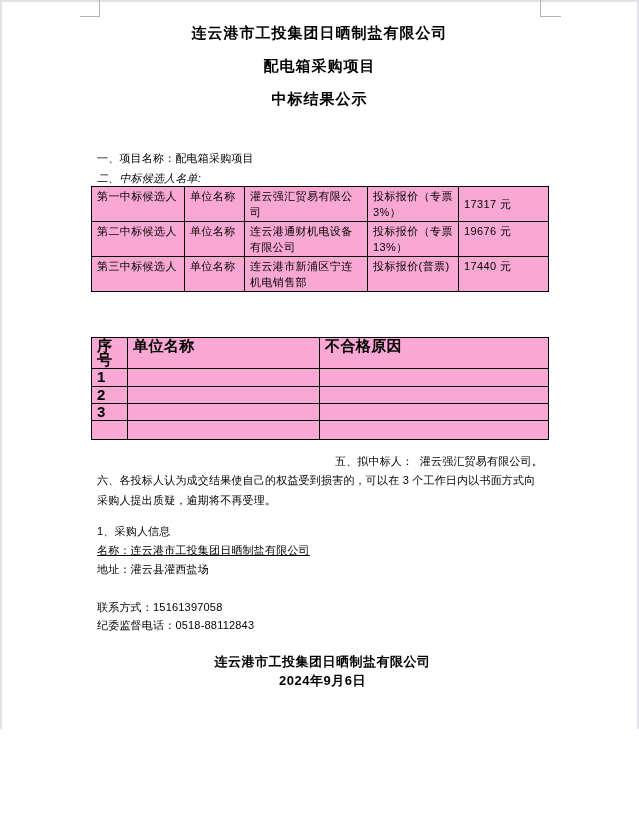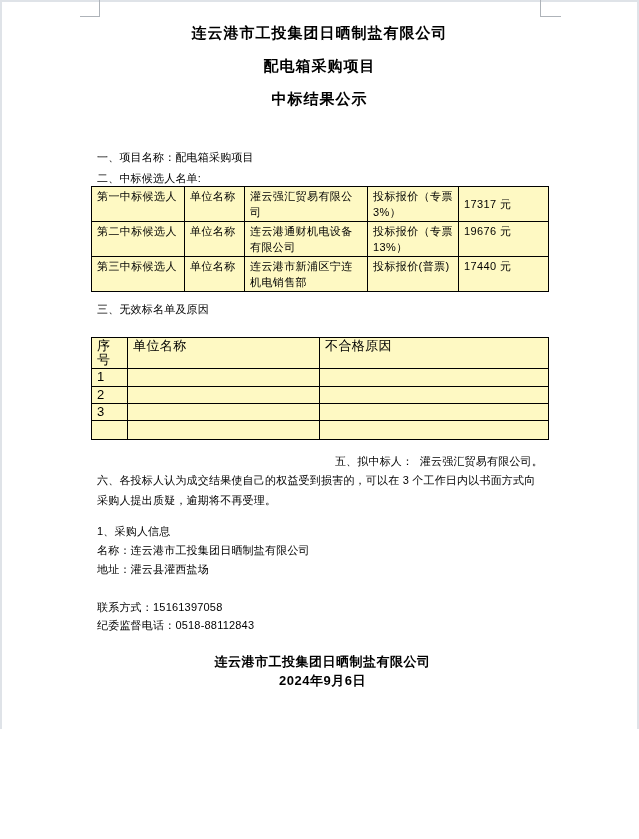--- a/index.html
+++ b/index.html
@@ -20,31 +20,31 @@
 
   .abs { position:absolute; }
   .title {
     left:99px; width:441px; text-align:center;
     font-size:15px; font-weight:bold; letter-spacing:1px; white-space:pre;
   }
   .bodyline {
     left:97px; width:446px; font-size:11px; letter-spacing:0.2px;
     line-height:19.5px; white-space:pre-wrap;
   }
-  table { border-collapse:collapse; table-layout:fixed; position:absolute; background:#fef9c3; }
+  table { border-collapse:collapse; table-layout:fixed; position:absolute; background:#f9a8d4; }
   .t1 { left:91px; top:186px; width:457px; }
   .t1 td {
     border:1px solid #000; font-size:11px; letter-spacing:0.4px;
     padding:2px 4px 1px 5px; vertical-align:top; line-height:15.5px;
     overflow:hidden; word-break:break-all;
   }
   .t1 td.mid { vertical-align:middle; }
   .t2 { left:91px; top:337px; width:457px; }
   .t2 th, .t2 td {
-    border:1px solid #000; font-size:13px; font-weight:normal; text-align:left;
+    border:1px solid #000; font-size:15px; font-weight:bold; text-align:left;
     letter-spacing:0.4px; padding:1px 5px; vertical-align:top; line-height:14px;
     overflow:hidden;
   }
   .footerline {
     left:102px; width:441px; text-align:center;
     font-size:13px; font-weight:bold; letter-spacing:0.5px; white-space:pre;
   }
 </style>
 </head>
 <body>
@@ -54,22 +54,22 @@
 
   <div class="crop tl"></div>
   <div class="crop tr"></div>
   <div class="crop bl"></div>
   <div class="crop br"></div>
 
   <div class="abs title" style="top:24px;">连云港市工投集团日晒制盐有限公司</div>
   <div class="abs title" style="top:90px;">中标结果公示</div>
   <div class="abs title" style="top:57px;">配电箱采购项目</div>
 
-  <div class="abs bodyline" style="top:149px;font-family:Liberation Mono, monospace;">一、项目名称：配电箱采购项目</div>
-  <div class="abs bodyline" style="top:169px;">二、中标候选人名单:</div>
+  <div class="abs bodyline" style="top:149px;">一、项目名称：配电箱采购项目</div>
+  <div class="abs bodyline" style="top:169px;font-style:italic;">二、中标候选人名单:</div>
 
   <table class="t1">
     <colgroup>
       <col style="width:93px">
         <col style="width:60px">
         <col style="width:123px">
         <col style="width:91px">
         <col style="width:90px">
     </colgroup>
     <tbody>
@@ -90,21 +90,20 @@
     <tr style="height:35px;">
       <td>第三中标候选人</td>
       <td>单位名称</td>
       <td>连云港市新浦区宁连机电销售部</td>
       <td>投标报价(普票)</td>
       <td>17440 元</td>
     </tr>
   </tbody>
     </table>
 
-  <div class="abs bodyline" style="top:300px;">三、无效标名单及原因</div>
 
   <table class="t2">
     <colgroup>
       <col style="width:36px">
         <col style="width:192px">
         <col style="width:229px">
     </colgroup>
     <tbody>
         <tr style="height:17px;">
       <th>序号</th>
@@ -131,20 +130,20 @@
       <td></td>
       <td></td>
     </tr>
   </tbody>
     </table>
 
   <div class="abs bodyline" style="top:452px;text-align:right;">五、拟中标人：  灌云强汇贸易有限公司。</div>
   <div class="abs bodyline" style="top:471px;">六、各投标人认为成交结果使自己的权益受到损害的，可以在 3 个工作日内以书面方式向采购人提出质疑，逾期将不再受理。</div>
 
   <div class="abs bodyline" style="top:522px;">1、采购人信息</div>
-  <div class="abs bodyline" style="top:541px;">名称：连云港市工投集团日晒制盐有限公司</div>
+  <div class="abs bodyline" style="top:541px;text-decoration:underline;">名称：连云港市工投集团日晒制盐有限公司</div>
   <div class="abs bodyline" style="top:560px;">地址：灌云县灌西盐场</div>
   <div class="abs bodyline" style="top:598px;">联系方式：15161397058</div>
   <div class="abs bodyline" style="top:616px;">纪委监督电话：0518-88112843</div>
 
   <div class="abs footerline" style="top:653px;">连云港市工投集团日晒制盐有限公司</div>
   <div class="abs footerline" style="top:672px;">2024年9月6日</div>
 </div>
 
 </body></html>

